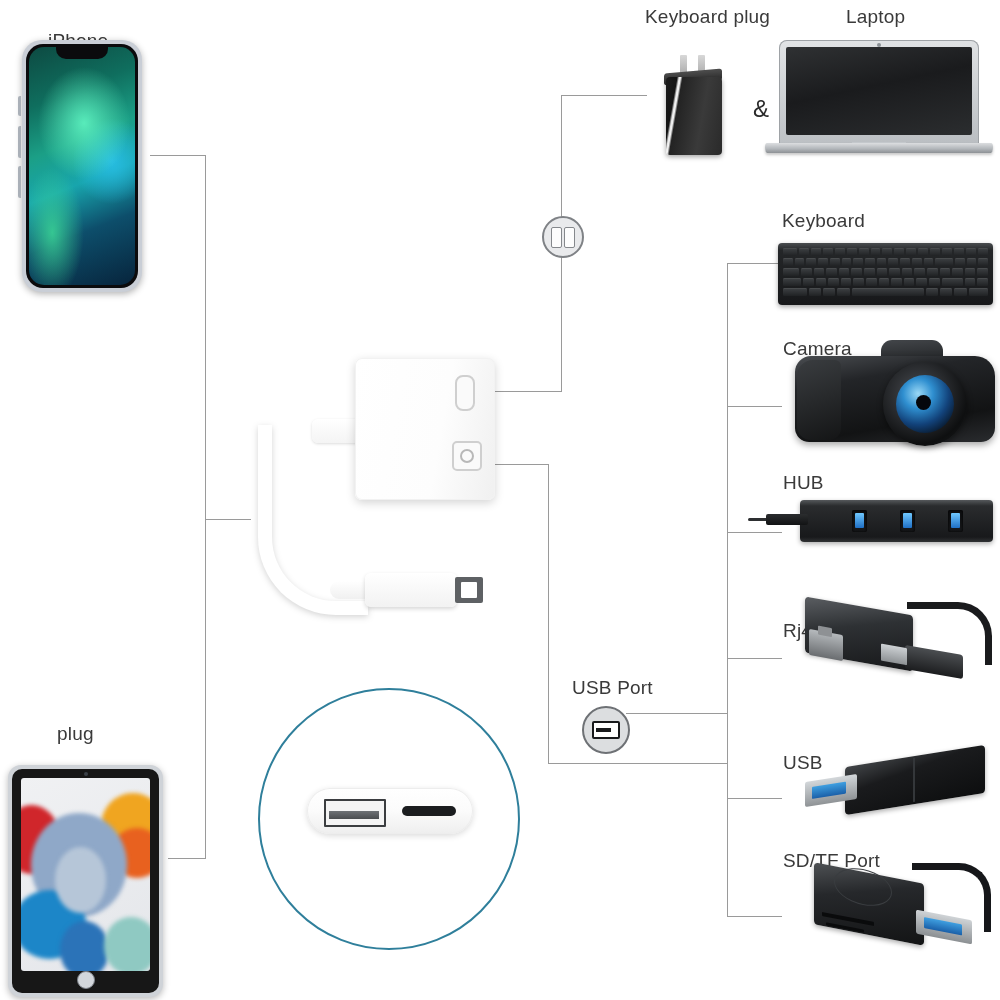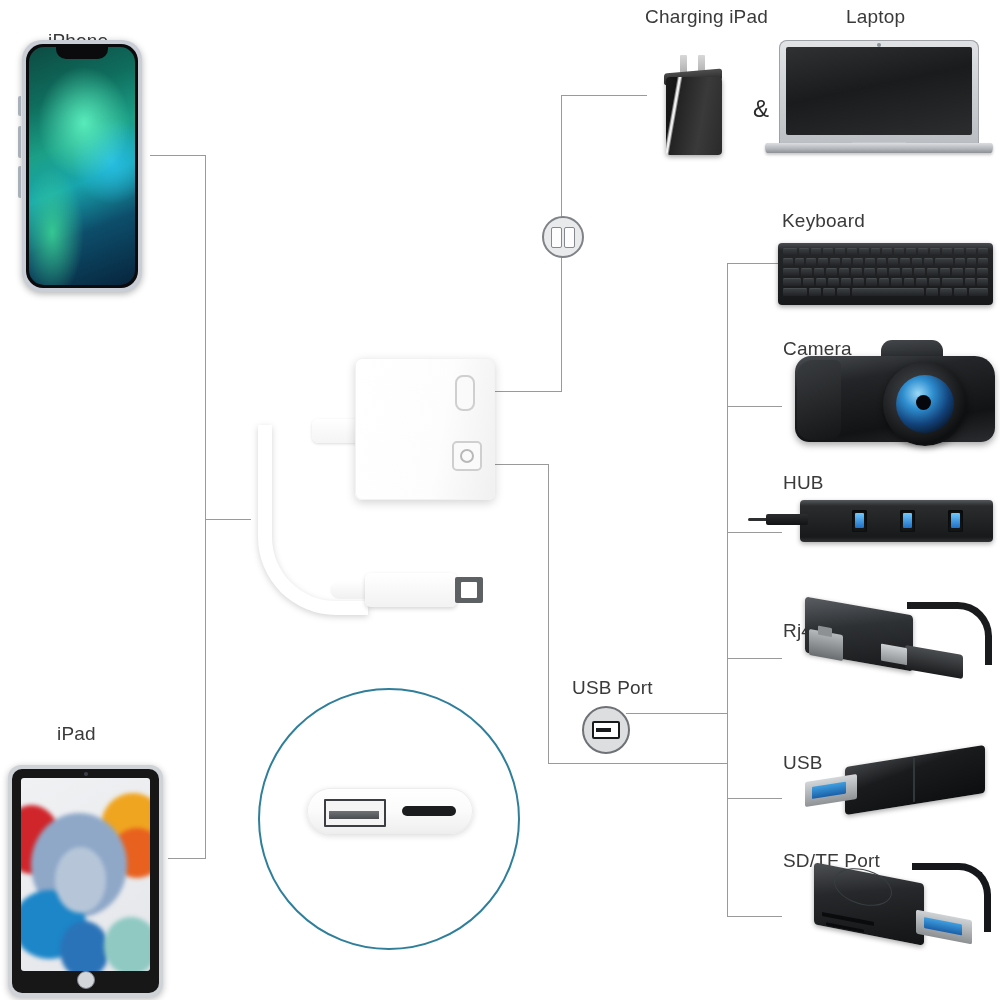--- a/index.html
+++ b/index.html
@@ -231,39 +231,39 @@
   <div class="iphone">
     <div class="btn-l" style="top:56px;height:20px;"></div>
     <div class="btn-l" style="top:86px;height:32px;"></div>
     <div class="btn-l" style="top:126px;height:32px;"></div>
     <div class="iphone-in">
       <div class="iphone-notch"></div>
       <div class="iphone-scr"></div>
     </div>
   </div>
 
-  <div class="lbl" style="left:57px;top:723px;">iPad</div>
+  <div class="lbl" style="left:57px;top:723px;">plug</div>
   <div class="ipad">
     <div class="ipad-in">
       <div class="ipad-cam"></div>
       <div class="ipad-scr">
         <div class="blob" style="left:-14%;top:14%;width:44%;height:36%;background:#d0262b;"></div>
         <div class="blob" style="left:62%;top:8%;width:50%;height:34%;background:#f0a520;"></div>
         <div class="blob" style="left:70%;top:26%;width:40%;height:26%;background:#e8611f;"></div>
         <div class="blob" style="left:8%;top:18%;width:74%;height:54%;background:#8fa8c8;"></div>
         <div class="blob" style="left:-6%;top:58%;width:56%;height:36%;background:#1c86c8;"></div>
         <div class="blob" style="left:30%;top:74%;width:38%;height:30%;background:#2b73b8;"></div>
         <div class="blob" style="left:64%;top:72%;width:42%;height:30%;background:#8fc9c2;"></div>
         <div class="blob" style="left:26%;top:36%;width:40%;height:34%;background:#b6c6d8;"></div>
       </div>
       <div class="ipad-home"></div>
     </div>
   </div>
 
-  <div class="lbl" style="left:645px;top:6px;">Charging iPad</div>
+  <div class="lbl" style="left:645px;top:6px;">Keyboard plug</div>
   <div class="plug">
     <div class="prong" style="left:20px;"></div>
     <div class="prong" style="left:38px;"></div>
     <div class="plug-top"></div>
     <div class="plug-body"></div>
   </div>
   <div class="lbl" style="left:753px;top:95px;font-size:24px;color:#2b2b2b;">&amp;</div>
 
   <div class="lbl" style="left:846px;top:6px;">Laptop</div>
   <div class="laptop">

